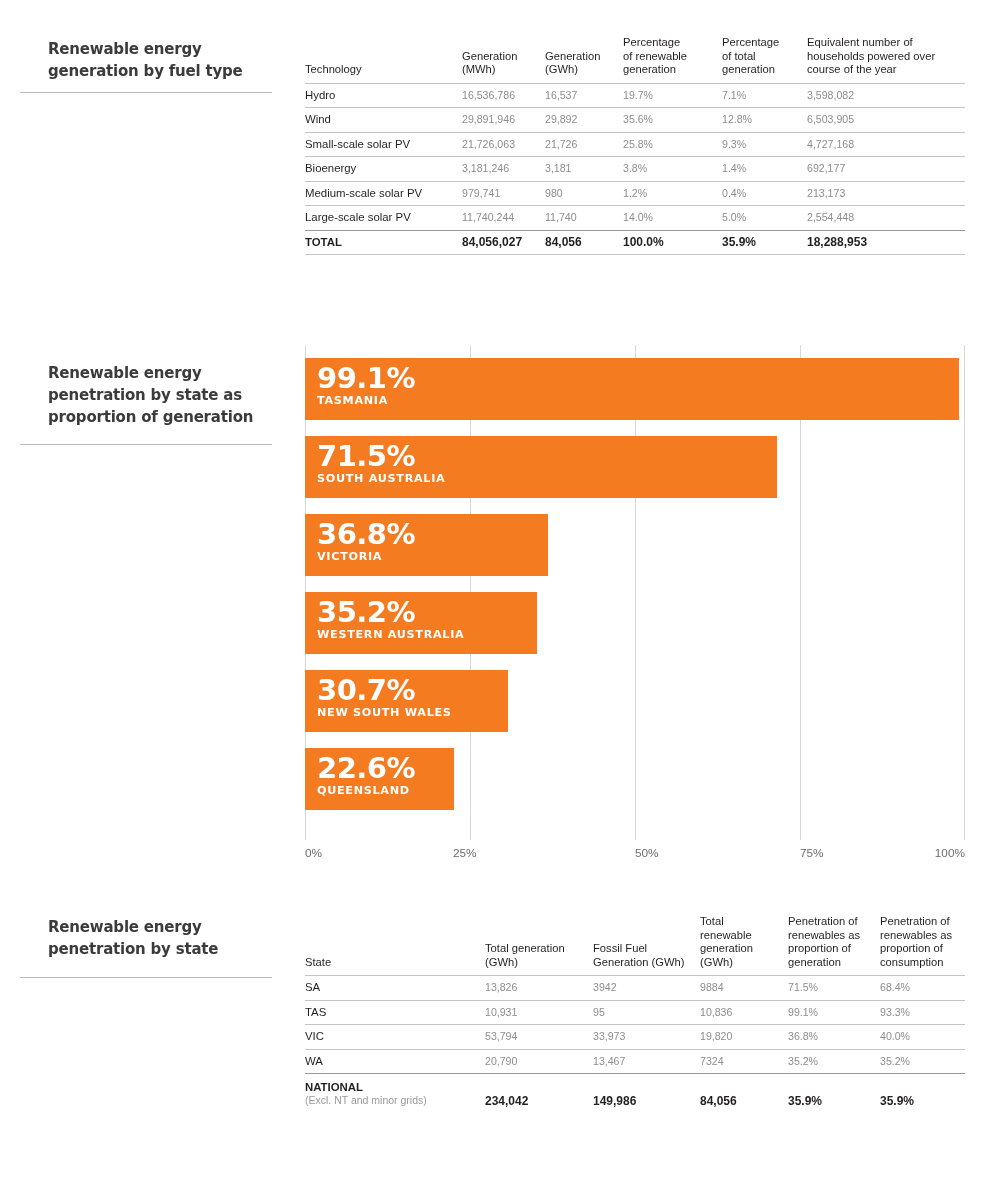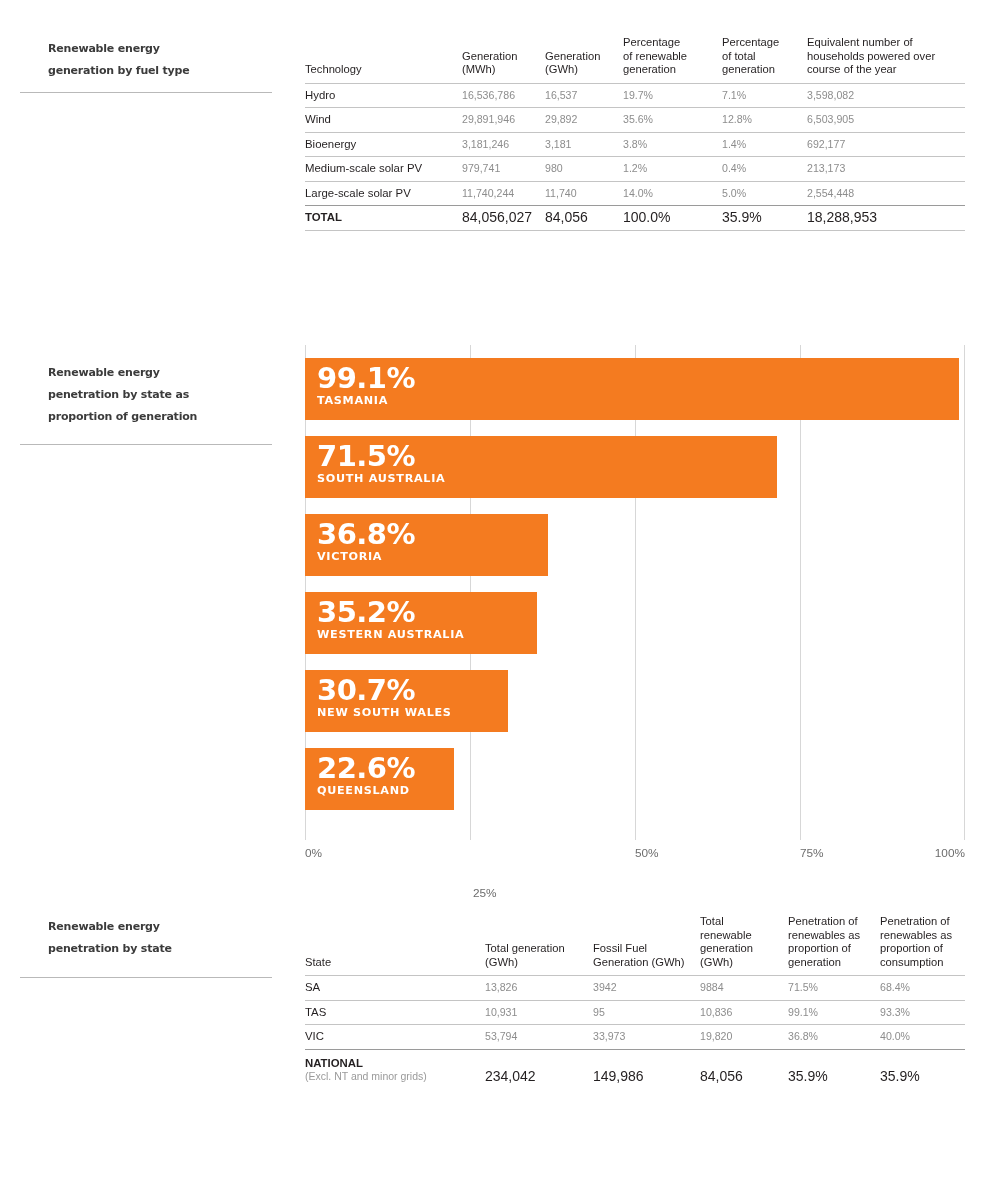--- a/index.html
+++ b/index.html
@@ -18,21 +18,21 @@
 
   
   .section-head {
     position: absolute;
     left: 48px;
     width: 240px;
   }
   .section-head .htext {
     font-family: "DejaVu Sans", sans-serif;
     font-weight: bold;
-    font-size: 11px;
+    font-size: 15px;
     line-height: 22px;
     color: #3b3b3b;
     letter-spacing: -0.2px;
   }
   .section-rule {
     position: absolute;
     left: 20px;
     width: 252px;
     height: 1px;
     background: #b9b9b9;
@@ -70,22 +70,22 @@
   }
   .dtable tbody td.rowlabel {
     font-size: 11.4px;
     color: #231f20;
   }
   .dtable tbody tr.total-row {
     border-top: 1.6px solid #9a9a9a;
   }
   .dtable tbody tr.total-row td {
     color: #231f20;
-    font-weight: normal;
-    font-size: 14px;
+    font-weight: bold;
+    font-size: 12px;
   }
   .dtable tbody tr.total-row td.rowlabel {
     font-size: 11.4px;
     font-weight: bold;
   }
   .subnote {
     display: block;
     font-weight: normal;
     color: #9a9a9a;
     font-size: 10.5px;
@@ -203,20 +203,28 @@
     </tr>
     <tr>
       <td class="rowlabel">Wind</td>
       <td>29,891,946</td>
       <td>29,892</td>
       <td>35.6%</td>
       <td>12.8%</td>
       <td>6,503,905</td>
     </tr>
     <tr>
+      <td class="rowlabel">Small-scale solar PV</td>
+      <td>21,726,063</td>
+      <td>21,726</td>
+      <td>25.8%</td>
+      <td>9.3%</td>
+      <td>4,727,168</td>
+    </tr>
+    <tr>
       <td class="rowlabel">Bioenergy</td>
       <td>3,181,246</td>
       <td>3,181</td>
       <td>3.8%</td>
       <td>1.4%</td>
       <td>692,177</td>
     </tr>
     <tr>
       <td class="rowlabel">Medium-scale solar PV</td>
       <td>979,741</td>
@@ -291,21 +299,21 @@
       <div class="bar-row">
         <div class="bar" style="width: 149.16px; background: rgb(244, 123, 32);">
           <span class="bar-value" style="color: rgb(255, 255, 255);">22.6%</span>
           <span class="bar-label" style="color: rgb(255, 255, 255);">QUEENSLAND</span>
         </div>
       </div>
     </div>
 </div>
 <div class="axis" id="axis">
     <span class="tick" style="left: 0px;">0%</span>
-    <span class="tick" style="left: 168px; margin-top: 40px;">25%</span>
+    <span class="tick" style="left: 148px;">25%</span>
     <span class="tick" style="left: 330px;">50%</span>
     <span class="tick" style="left: 495px;">75%</span>
     <span class="tick" style="right: 0px;">100%</span>
   </div>
 
 <div class="section-head" style="top:916px;">
   <div class="htext">Renewable energy<br>penetration by state</div>
 </div>
 <div class="section-rule" style="top:977px;"></div>
 
@@ -346,20 +354,28 @@
       <td>93.3%</td>
     </tr>
     <tr>
       <td class="rowlabel">VIC</td>
       <td>53,794</td>
       <td>33,973</td>
       <td>19,820</td>
       <td>36.8%</td>
       <td>40.0%</td>
     </tr>
+    <tr>
+      <td class="rowlabel">WA</td>
+      <td>20,790</td>
+      <td>13,467</td>
+      <td>7324</td>
+      <td>35.2%</td>
+      <td>35.2%</td>
+    </tr>
     <tr class="total-row" style="height:42px;">
       <td class="rowlabel" style="padding:7px 0 8px 0;">
         <span>NATIONAL</span>
         <span class="subnote">(Excl. NT and minor grids)</span>
       </td>
       <td style="vertical-align:bottom;padding-bottom:8px;">234,042</td>
       <td style="vertical-align:bottom;padding-bottom:8px;">149,986</td>
       <td style="vertical-align:bottom;padding-bottom:8px;">84,056</td>
       <td style="vertical-align:bottom;padding-bottom:8px;">35.9%</td>
       <td style="vertical-align:bottom;padding-bottom:8px;">35.9%</td>

